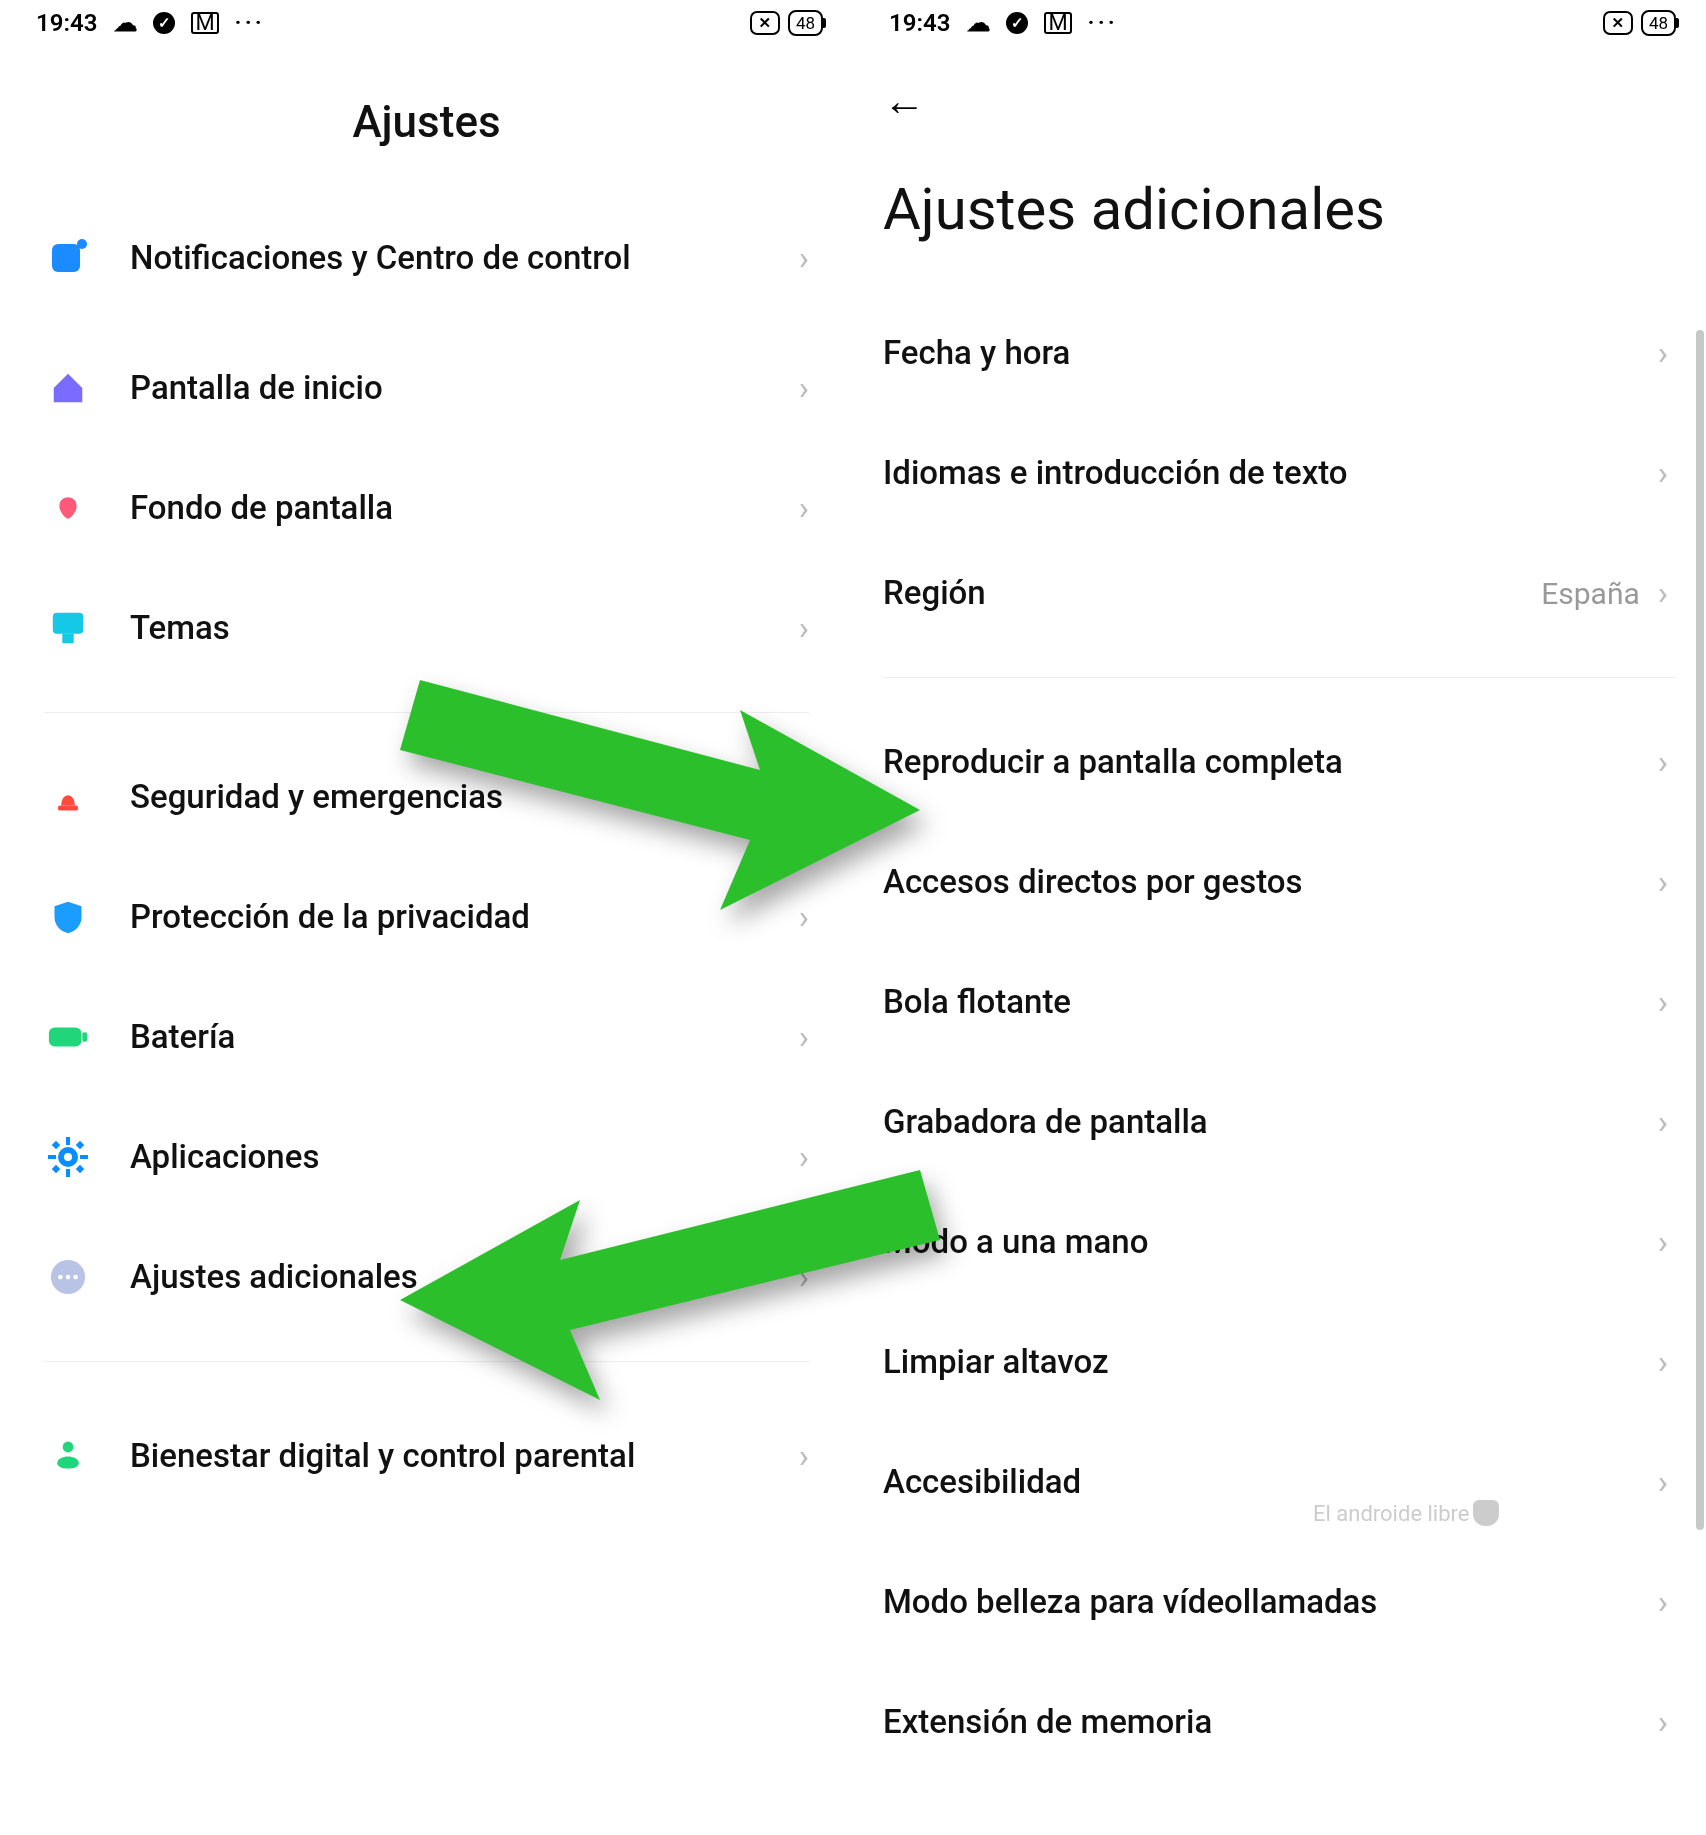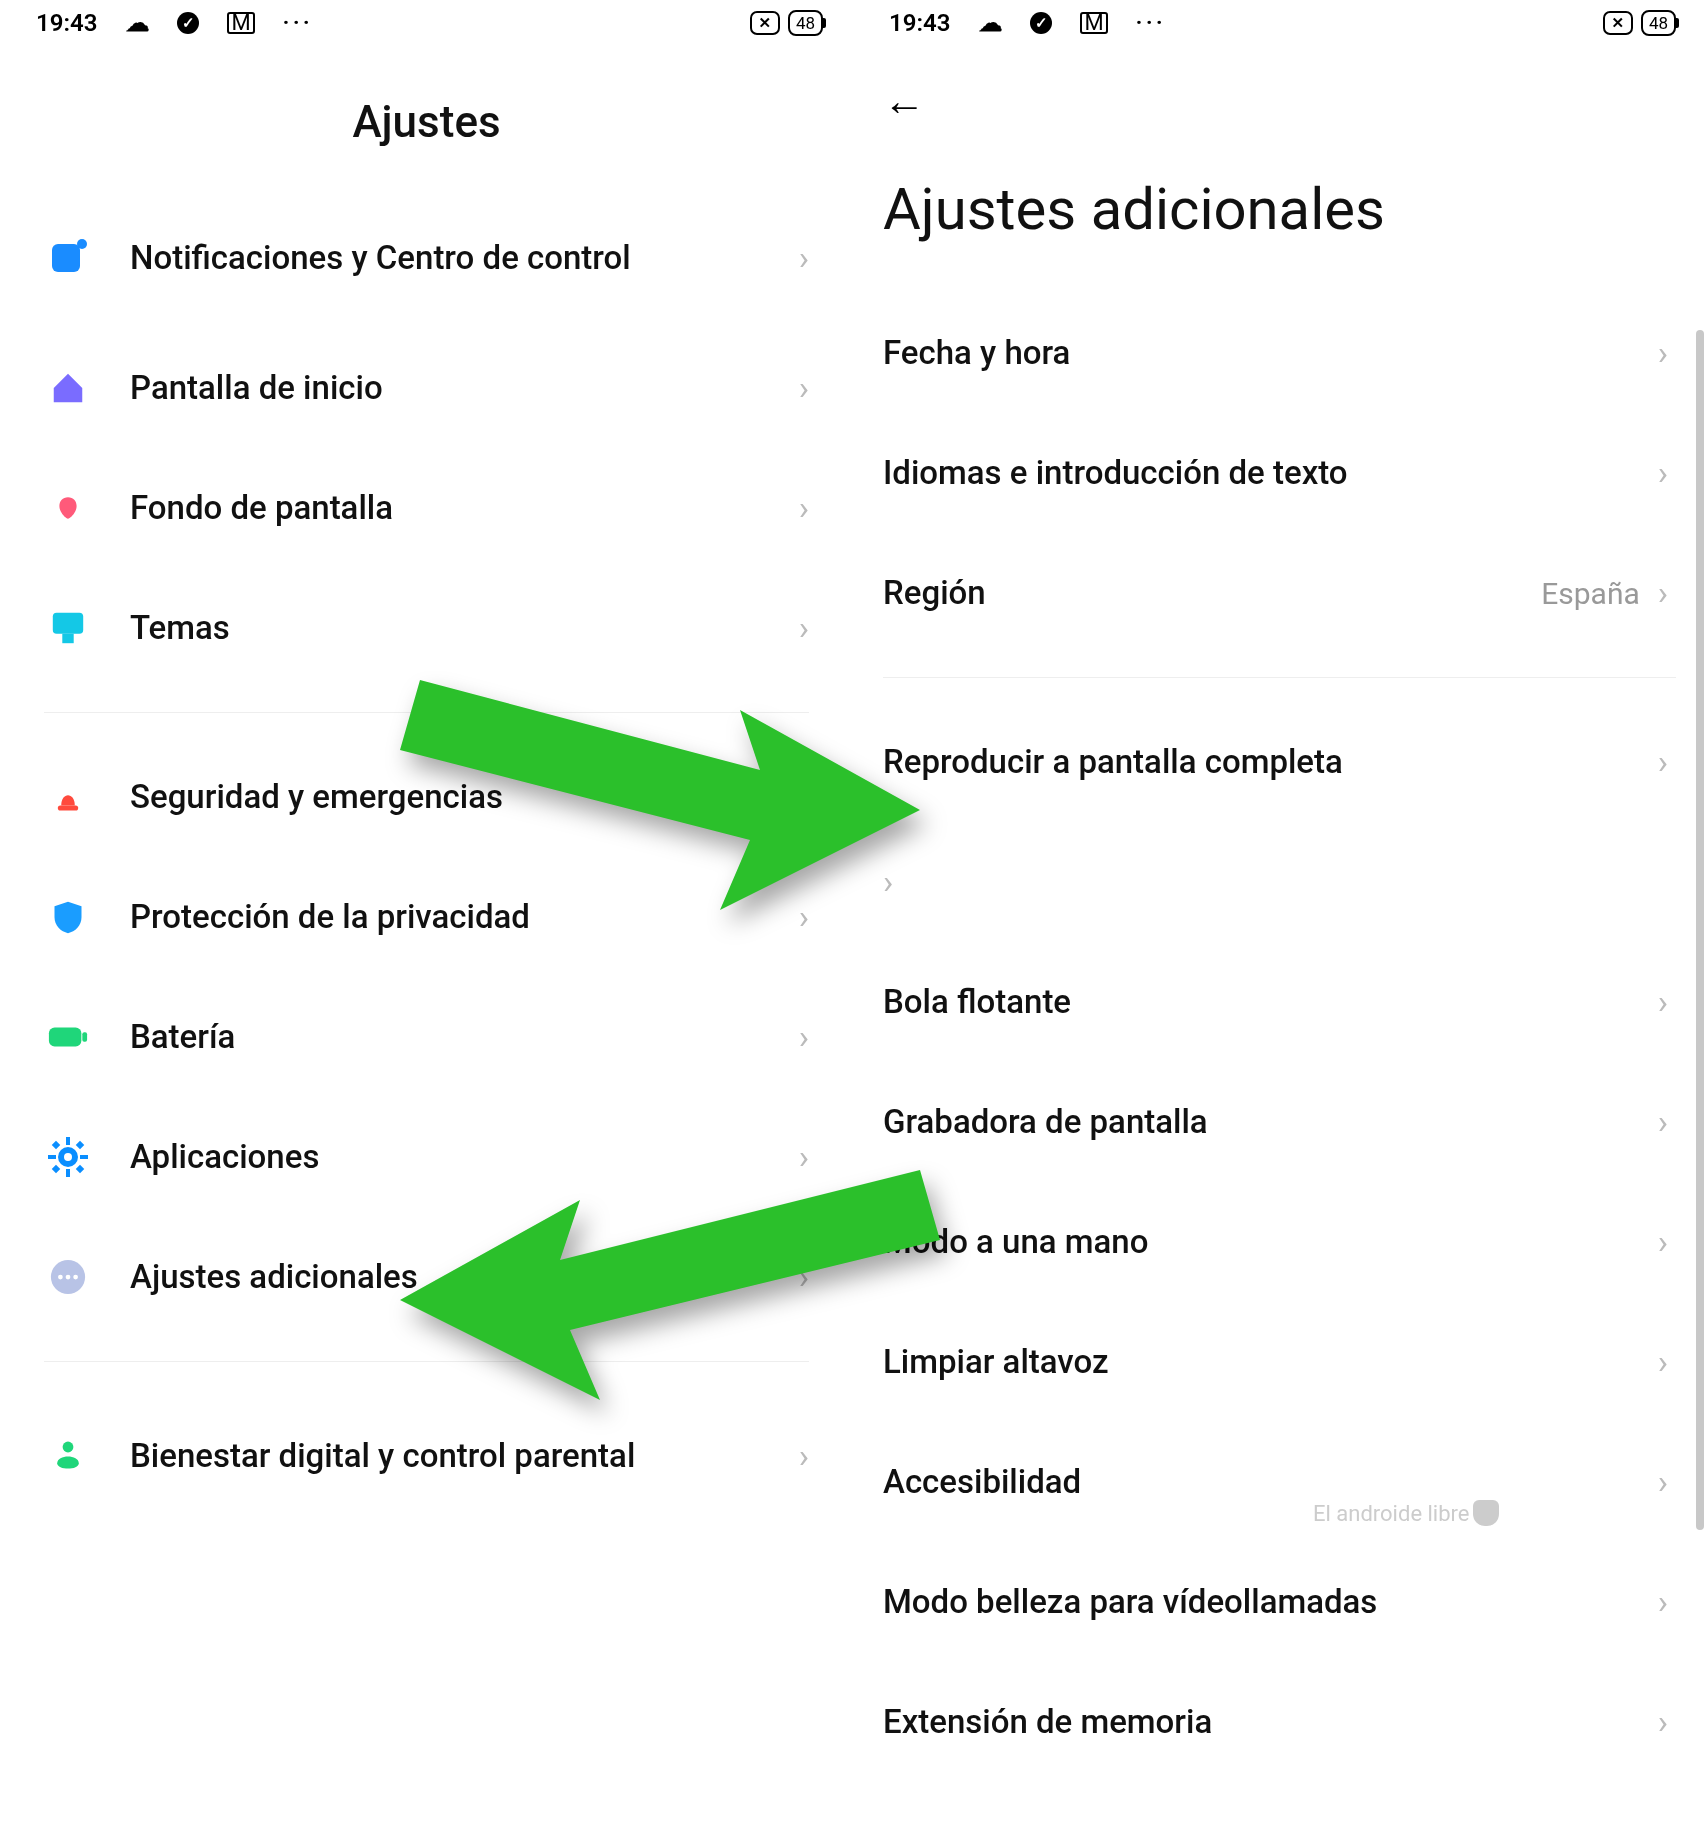--- a/index.html
+++ b/index.html
@@ -21,21 +21,21 @@
   .status-bar {
     height: 46px;
     display: flex;
     align-items: center;
     justify-content: space-between;
     padding: 0 30px 0 36px;
     font-size: 24px;
     font-weight: 600;
     color: #000;
   }
-  .status-left { display:flex; align-items:center; gap:28px; }
+  .status-left { display:flex; align-items:center; gap:16px; }
   .status-right { display:flex; align-items:center; gap:8px; }
   .battery-box {
     border: 2.5px solid #000;
     border-radius: 8px;
     padding: 0 6px;
     font-size: 17px;
     font-weight: 400;
     line-height: 22px;
     position: relative;
     text-align: center;
@@ -344,20 +344,21 @@
     </div>
 
     <div class="divider"></div>
 
     <div class="row">
       <div class="row-label">Reproducir a pantalla completa</div>
       <div class="chevron">›</div>
     </div>
 
     <div class="row">
+      <div class="row-label">Accesos directos por gestos</div>
       <div class="chevron">›</div>
     </div>
 
     <div class="row">
       <div class="row-label">Bola flotante</div>
       <div class="chevron">›</div>
     </div>
 
     <div class="row">
       <div class="row-label">Grabadora de pantalla</div>

